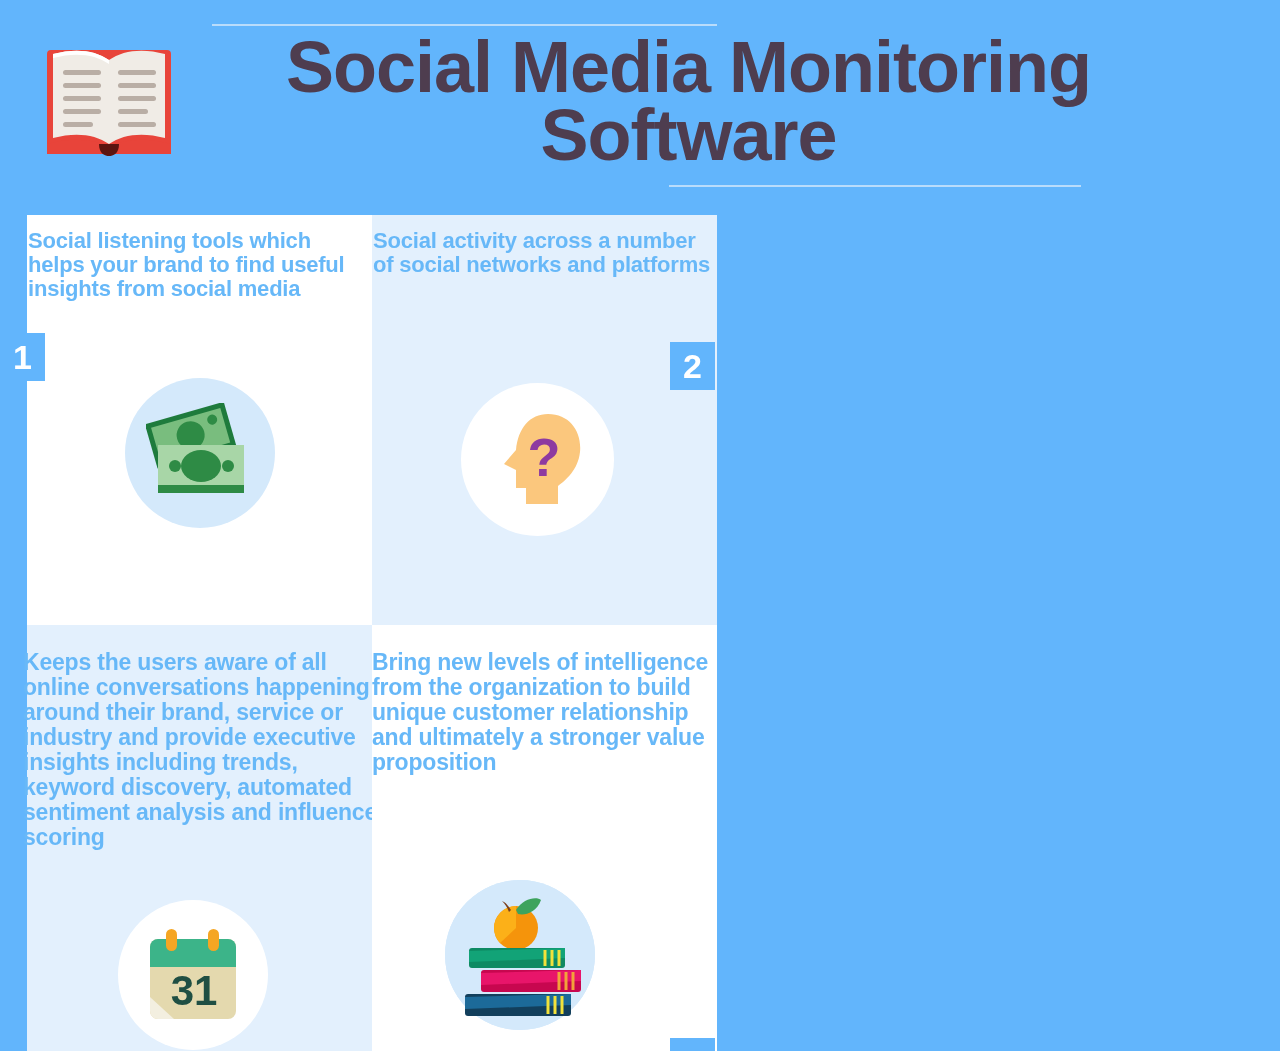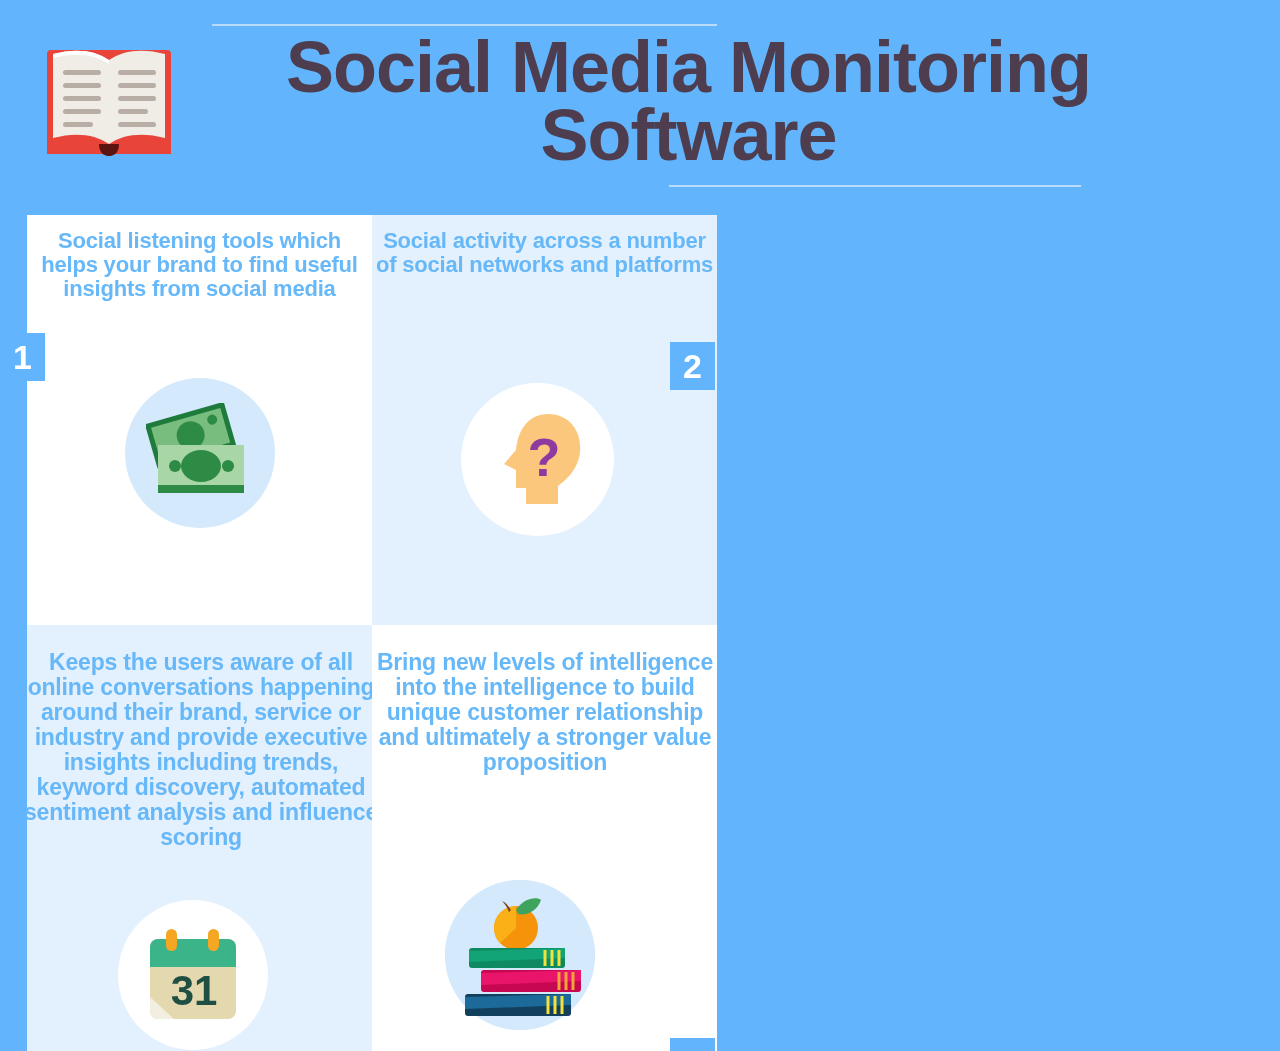--- a/index.html
+++ b/index.html
@@ -86,21 +86,20 @@
     position: absolute;
     top: 14px;
     left: -1px;
     width: 347px;
     font-family: "Liberation Sans", sans-serif;
     font-weight: 700;
     font-size: 22px;
     line-height: 1.09;
     letter-spacing: -0.2px;
     color: #67b8f8;
-    text-align: center;
     padding: 0 2px;
     box-sizing: border-box;
   }
   .card-3 .card-text {
     font-size: 23px;
     width: 360px;
     left: -6px;
     top: 25px;
   }
   .card-4 .card-text {
@@ -229,21 +228,21 @@
       </svg>
     </div>
   </div>
 
   <div class="card tint card-3">
     <div class="card-text">Keeps the users aware of all online conversations happening around their brand, service or industry and provide executive insights including trends, keyword discovery, automated sentiment analysis and influence scoring</div>
 
   </div>
 
   <div class="card white card-4">
-    <div class="card-text">Bring new levels of intelligence into the intelligence to build unique customer relationship and ultimately a stronger value proposition</div>
+    <div class="card-text">Bring new levels of intelligence from the organization to build unique customer relationship and ultimately a stronger value proposition</div>
     <div class="badge right">4</div>
   </div>
 
 </div>
 
 <div class="icon-wrap icon-3" style="position:absolute; left:118px; top:900px;align-items:center;">
   <svg class="icon-svg" width="106" height="104" viewBox="0 0 106 104" xmlns="http://www.w3.org/2000/svg">
     <rect x="10" y="16" width="86" height="80" rx="8" fill="#e4d9ae"></rect>
     <path d="M10 24 a8 8 0 0 1 8 -8 h70 a8 8 0 0 1 8 8 v20 H10 Z" fill="#3cb489"></path>
     <path d="M10 74 L34 96 L18 96 a8 8 0 0 1 -8 -8 Z" fill="#f3efe0"></path>

